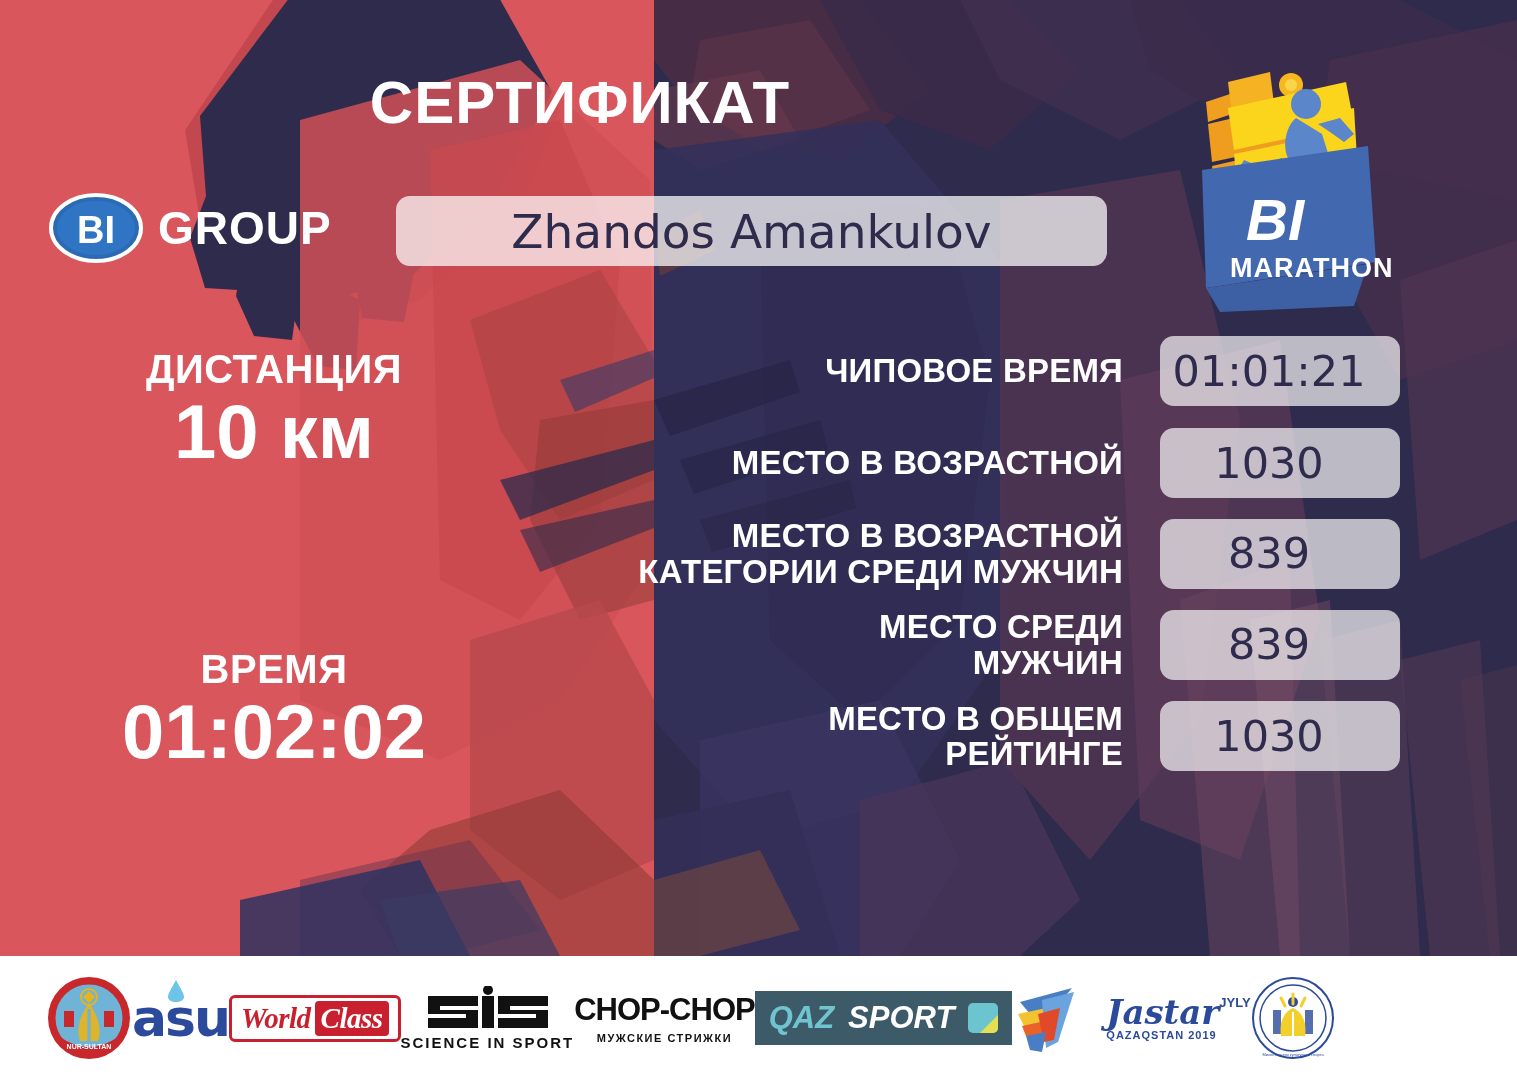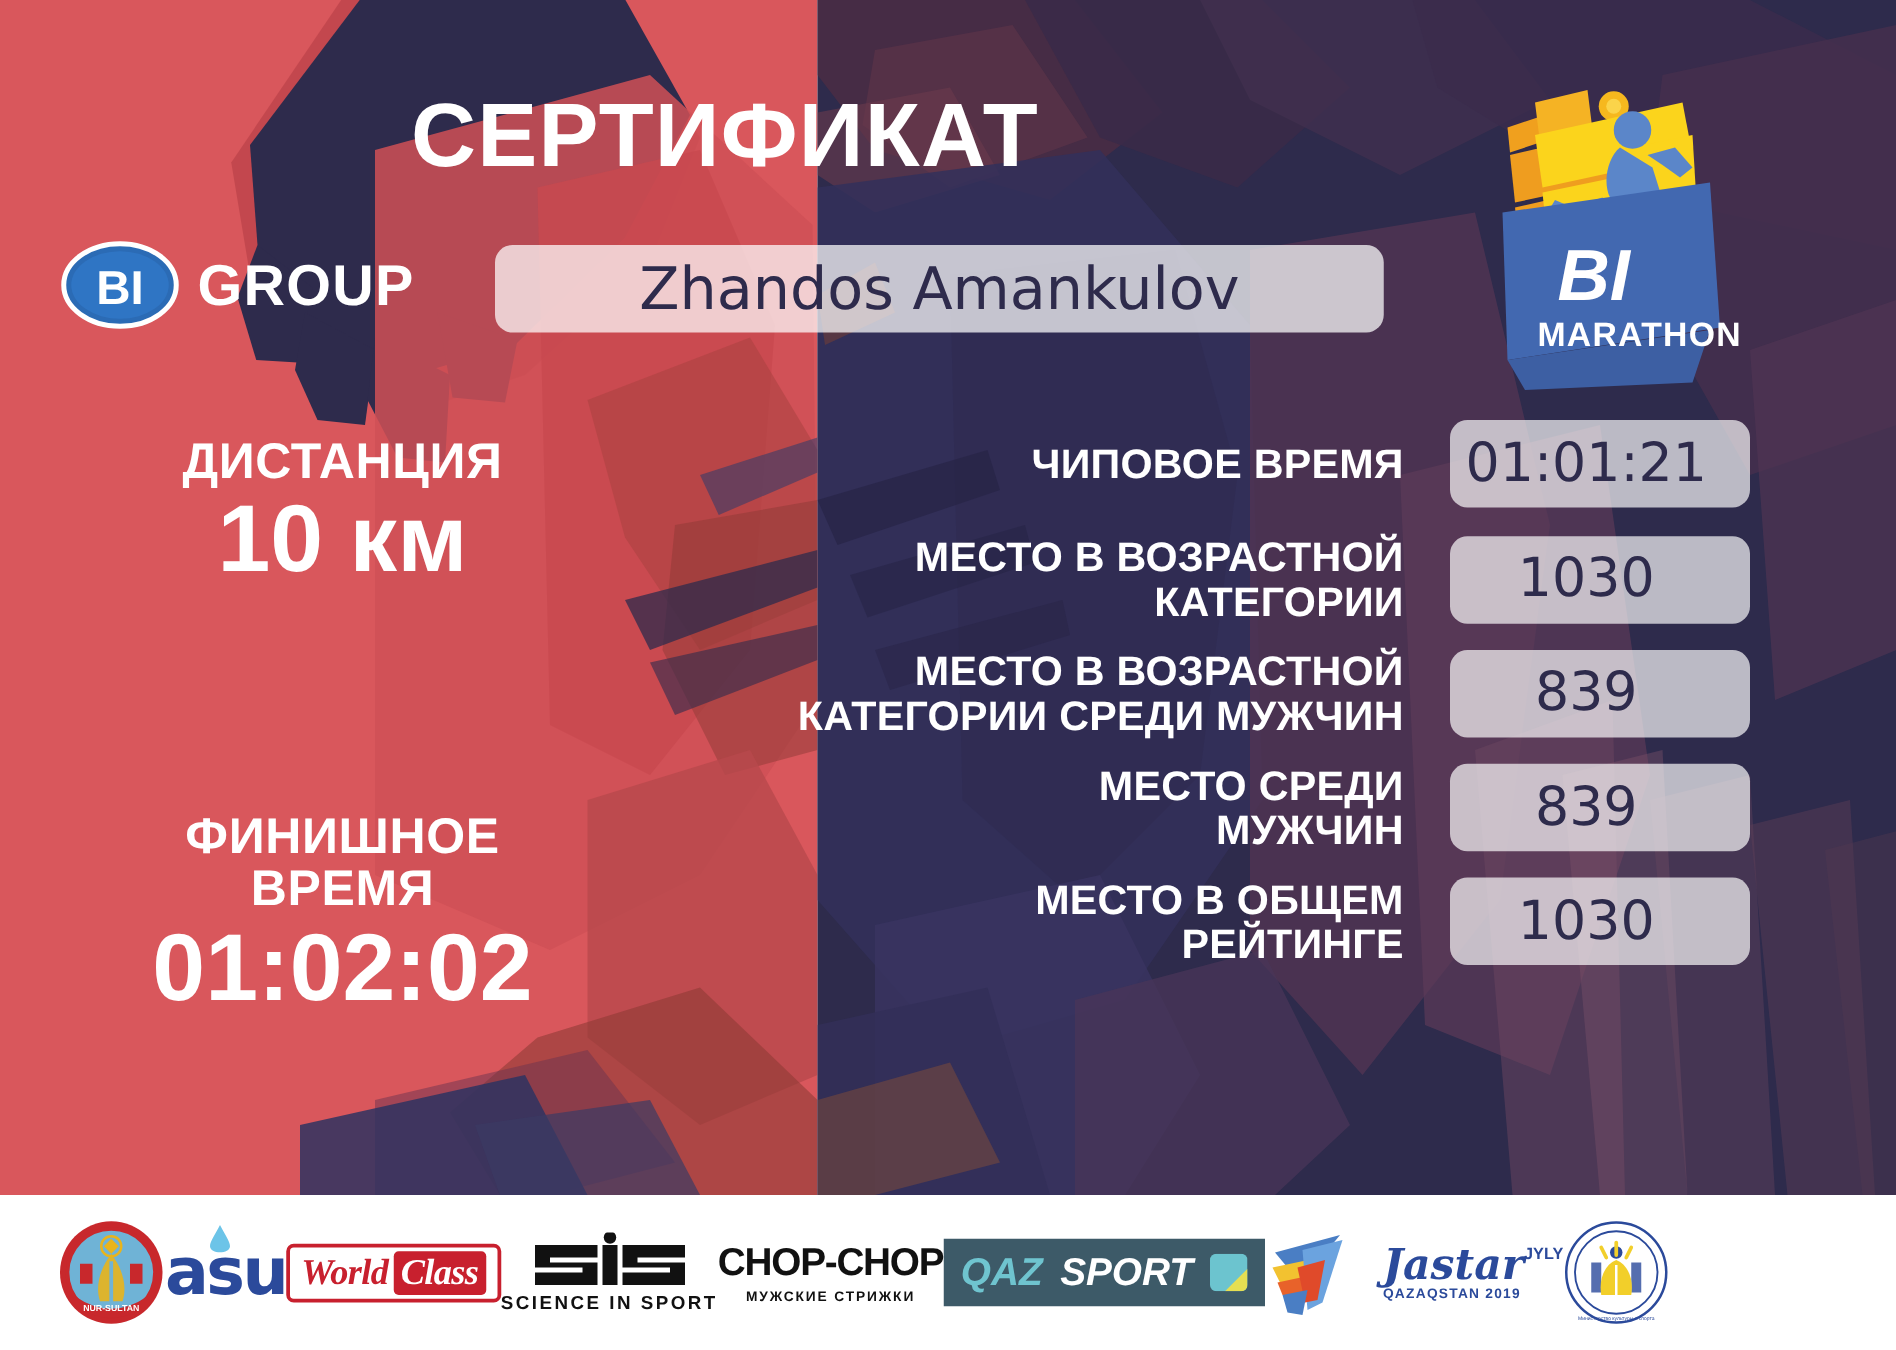--- a/index.html
+++ b/index.html
@@ -31,21 +31,21 @@
   .bigroup-word{
     color:#fff;font-size:46px;font-weight:bold;letter-spacing:1px;
     font-family:"Liberation Sans",sans-serif;line-height:1;
   }
 
   
   .title{
     position:absolute;left:0;top:73px;width:1160px;
     text-align:center;
     color:#ffffff;
-    font-size:72px;font-weight:bold;letter-spacing:1px;line-height:1;
+    font-size:60px;font-weight:bold;letter-spacing:1px;line-height:1;
     font-family:"Liberation Sans",sans-serif;
     white-space:nowrap;
   }
 
   
   .name-banner{
     position:absolute;left:396px;top:196px;width:711px;height:70px;
     background:rgba(255,255,255,0.72);
     border-radius:14px;
     display:flex;align-items:center;justify-content:center;
@@ -254,40 +254,38 @@
     <text x="68" y="178" fill="#ffffff" font-family="Liberation Sans, sans-serif" font-size="58" font-weight="bold" font-style="italic">BI</text>
     <text x="52" y="215" fill="#ffffff" font-family="Liberation Sans, sans-serif" font-size="27" font-weight="bold" letter-spacing="1">MARATHON</text>
   </svg>
 
   <div class="left-block blk-dist">
     <div class="blk-label">ДИСТАНЦИЯ</div>
     <div class="blk-value">10 км</div>
   </div>
 
   <div class="left-block blk-fin">
-    <div class="blk-label">ФИНИШНОЕ</div>
     <div class="blk-label">ВРЕМЯ</div>
     <div class="blk-value">01:02:02</div>
   </div>
 
   <div class="stats">
 
     <div class="stat-row row-gap-a">
       <div class="stat-label">
         <div>ЧИПОВОЕ ВРЕМЯ</div>
       </div>
       <div class="stat-pill">
         <span class="stat-value">01:01:21</span>
       </div>
     </div>
 
     <div class="stat-row row-gap-b">
       <div class="stat-label">
         <div>МЕСТО В ВОЗРАСТНОЙ</div>
-        <div>КАТЕГОРИИ</div>
       </div>
       <div class="stat-pill">
         <span class="stat-value">1030</span>
       </div>
     </div>
 
     <div class="stat-row row-gap-b">
       <div class="stat-label">
         <div>МЕСТО В ВОЗРАСТНОЙ</div>
         <div>КАТЕГОРИИ СРЕДИ МУЖЧИН</div>

